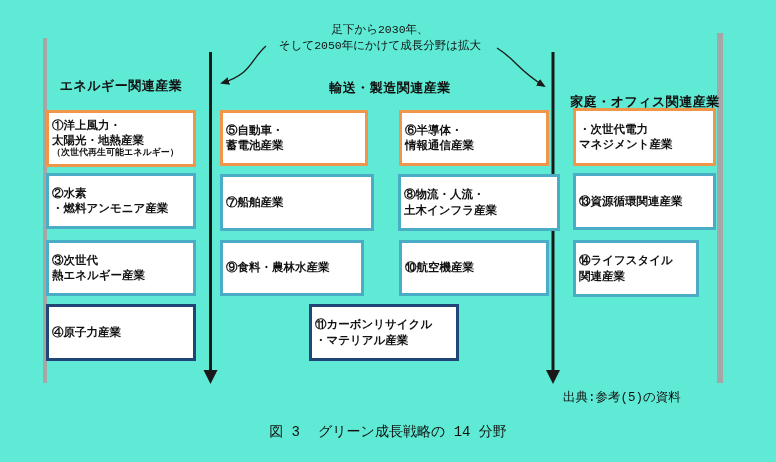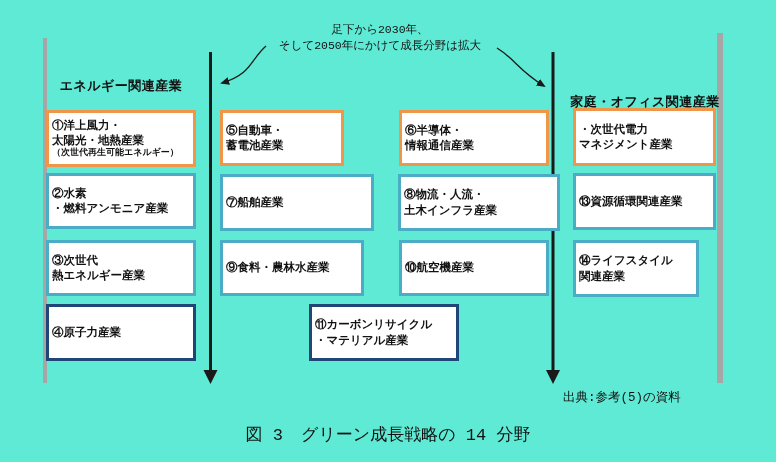--- a/index.html
+++ b/index.html
@@ -29,34 +29,34 @@
     padding:2px 3px;
   }
   .box[data-style="orange"]{border-color:var(--orange,#F0964B);}
   .box[data-style="teal"]{border-color:var(--teal,#4BACC6);}
   .box[data-style="navy"]{border-color:var(--navy,#1F4677);border-width:3.5px;}
   .box .note{font-size:9px;line-height:1.25;}
   .b1 {left:46px; top:110px;width:150px;height:57px;}
   .b2 {left:46px; top:173px;width:150px;height:56px;}
   .b3 {left:46px; top:240px;width:150px;height:56px;}
   .b4 {left:46px; top:304px;width:150px;height:57px;}
-  .b5 {left:220px;top:110px;width:124px;height:56px;}
+  .b5 {left:220px;top:110px;width:148px;height:56px;}
   .b7 {left:220px;top:174px;width:154px;height:57px;}
   .b9 {left:220px;top:240px;width:144px;height:56px;}
   .b6 {left:399px;top:110px;width:150px;height:56px;}
   .b8 {left:398px;top:174px;width:162px;height:57px;}
   .b10{left:399px;top:240px;width:150px;height:56px;}
   .b11{left:309px;top:304px;width:150px;height:57px;}
   .b12{left:573px;top:108px;width:143px;height:58px;}
   .b13{left:573px;top:173px;width:143px;height:57px;}
   .b14{left:573px;top:240px;width:126px;height:57px;}
   .source{position:absolute;left:563px;top:389px;font-size:12.5px;white-space:nowrap;}
   .caption{
     position:absolute;left:0;top:423px;width:776px;display:flex;
-    justify-content:center;gap:18px;font-size:17px;
+    justify-content:center;gap:18px;font-size:14px;
   }
 </style>
 </head>
 <body>
 
 <div class="stage">
 
   <div class="vbar left"></div>
   <div class="vbar right"></div>
 
@@ -77,20 +77,21 @@
     <path d="M266,46 C250,60 252,74 222,83" fill="none" stroke="currentColor" stroke-width="1.3" marker-end="url(#ah)"></path>
     <path d="M497,48 C515,59 518,70 544,86" fill="none" stroke="currentColor" stroke-width="1.3" marker-end="url(#ah)"></path>
   </svg>
 
   <div class="annotation">
     <div>足下から2030年、</div>
     <div>そして2050年にかけて成長分野は拡大</div>
   </div>
 
   <div class="col-header hdr-energy">エネルギー関連産業</div>
+  <div class="col-header hdr-transport">輸送・製造関連産業</div>
   <div class="col-header hdr-home">家庭・オフィス関連産業</div>
 
   <div class="box b1" data-style="orange">
     <div>①洋上風力・</div>
     <div>太陽光・地熱産業</div>
     <div class="note">（次世代再生可能エネルギー）</div>
   </div>
   <div class="box b2" data-style="teal">
     <div>②水素</div>
     <div>・燃料アンモニア産業</div>

